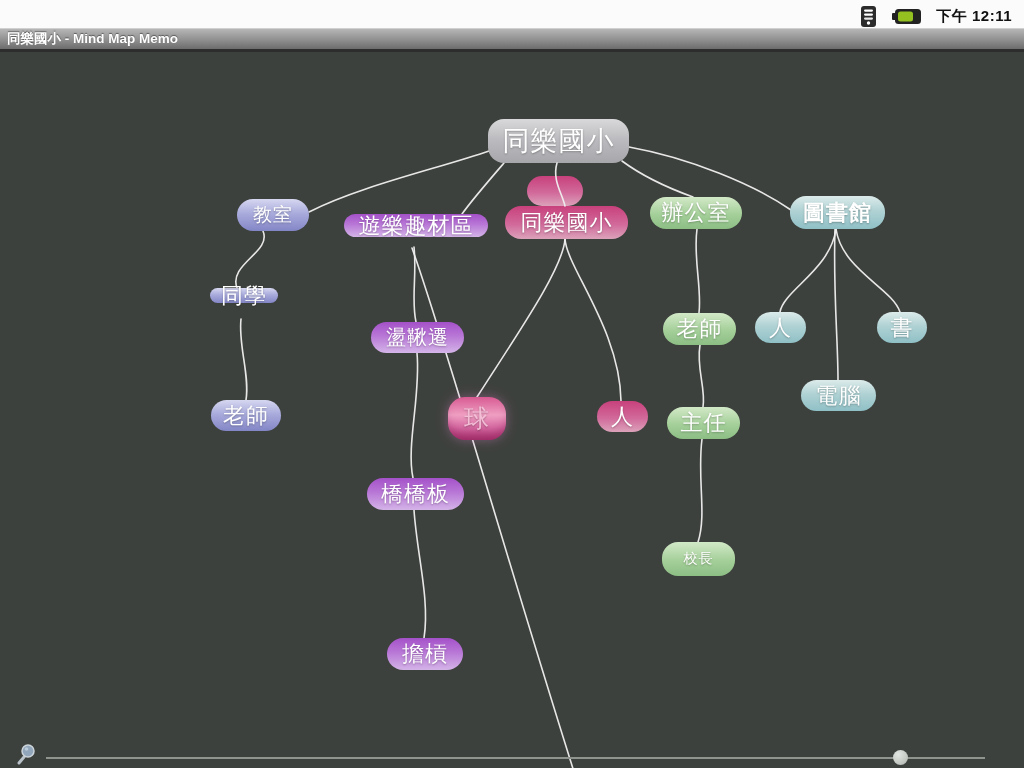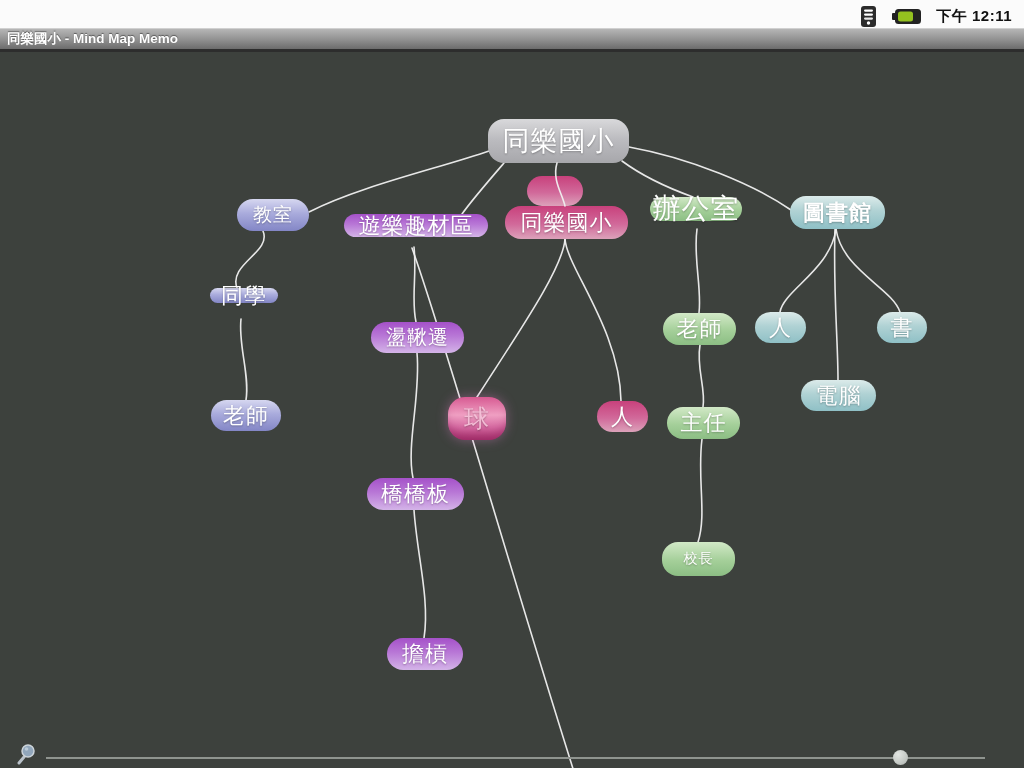--- a/index.html
+++ b/index.html
@@ -98,21 +98,21 @@
       <div class="node c-blue" style="left: 210px; top: 288px; width: 68px; height: 15px; font-size: 22px;">同學</div>
       <div class="node c-blue" style="left: 211px; top: 400px; width: 70px; height: 31px; font-size: 22px;">老師</div>
       <div class="node c-purple" style="left: 344px; top: 214px; width: 144px; height: 23px; font-size: 22px;">遊樂趣材區</div>
       <div class="node c-purple" style="left: 371px; top: 322px; width: 93px; height: 31px; font-size: 20px;">盪鞦遷</div>
       <div class="node c-purple" style="left: 367px; top: 478px; width: 97px; height: 32px; font-size: 22px;">橋橋板</div>
       <div class="node c-purple" style="left: 387px; top: 638px; width: 76px; height: 32px; font-size: 22px;">擔槓</div>
       <div class="node c-pink" style="left: 527px; top: 176px; width: 56px; height: 30px; font-size: 20px;"></div>
       <div class="node c-pink" style="left: 505px; top: 206px; width: 123px; height: 33px; font-size: 22px;">同樂國小</div>
       <div class="node c-pink selected" style="left: 448px; top: 397px; width: 58px; height: 43px; font-size: 25px;">球</div>
       <div class="node c-pink" style="left: 597px; top: 401px; width: 51px; height: 31px; font-size: 22px;">人</div>
-      <div class="node c-green" style="left: 650px; top: 197px; width: 92px; height: 24px; font-size: 28px; text-align: center;">辦公室</div>
+      <div class="node c-green" style="left: 650px; top: 197px; width: 92px; height: 32px; font-size: 22px; text-align: center;">辦公室</div>
       <div class="node c-green" style="left: 663px; top: 313px; width: 73px; height: 32px; font-size: 22px;">老師</div>
       <div class="node c-green" style="left: 667px; top: 407px; width: 73px; height: 32px; font-size: 22px;">主任</div>
       <div class="node c-green" style="left: 662px; top: 542px; width: 73px; height: 34px; font-size: 14px;">校長</div>
       <div class="node c-teal" style="left: 790px; top: 196px; width: 95px; height: 33px; font-size: 22px; font-weight: bold;">圖書館</div>
       <div class="node c-teal" style="left: 755px; top: 312px; width: 51px; height: 31px; font-size: 22px;">人</div>
       <div class="node c-teal" style="left: 877px; top: 312px; width: 50px; height: 31px; font-size: 22px;">書</div>
       <div class="node c-teal" style="left: 801px; top: 380px; width: 75px; height: 31px; font-size: 22px;">電腦</div>
     </div>
   <svg id="edges-over" class="edges" width="1024" height="768">
       <path d="M557 163 C552 180 562 193 565 206" fill="none" stroke="#f0f0f0" stroke-width="1.6" stroke-linecap="round" opacity="0.95"></path>

